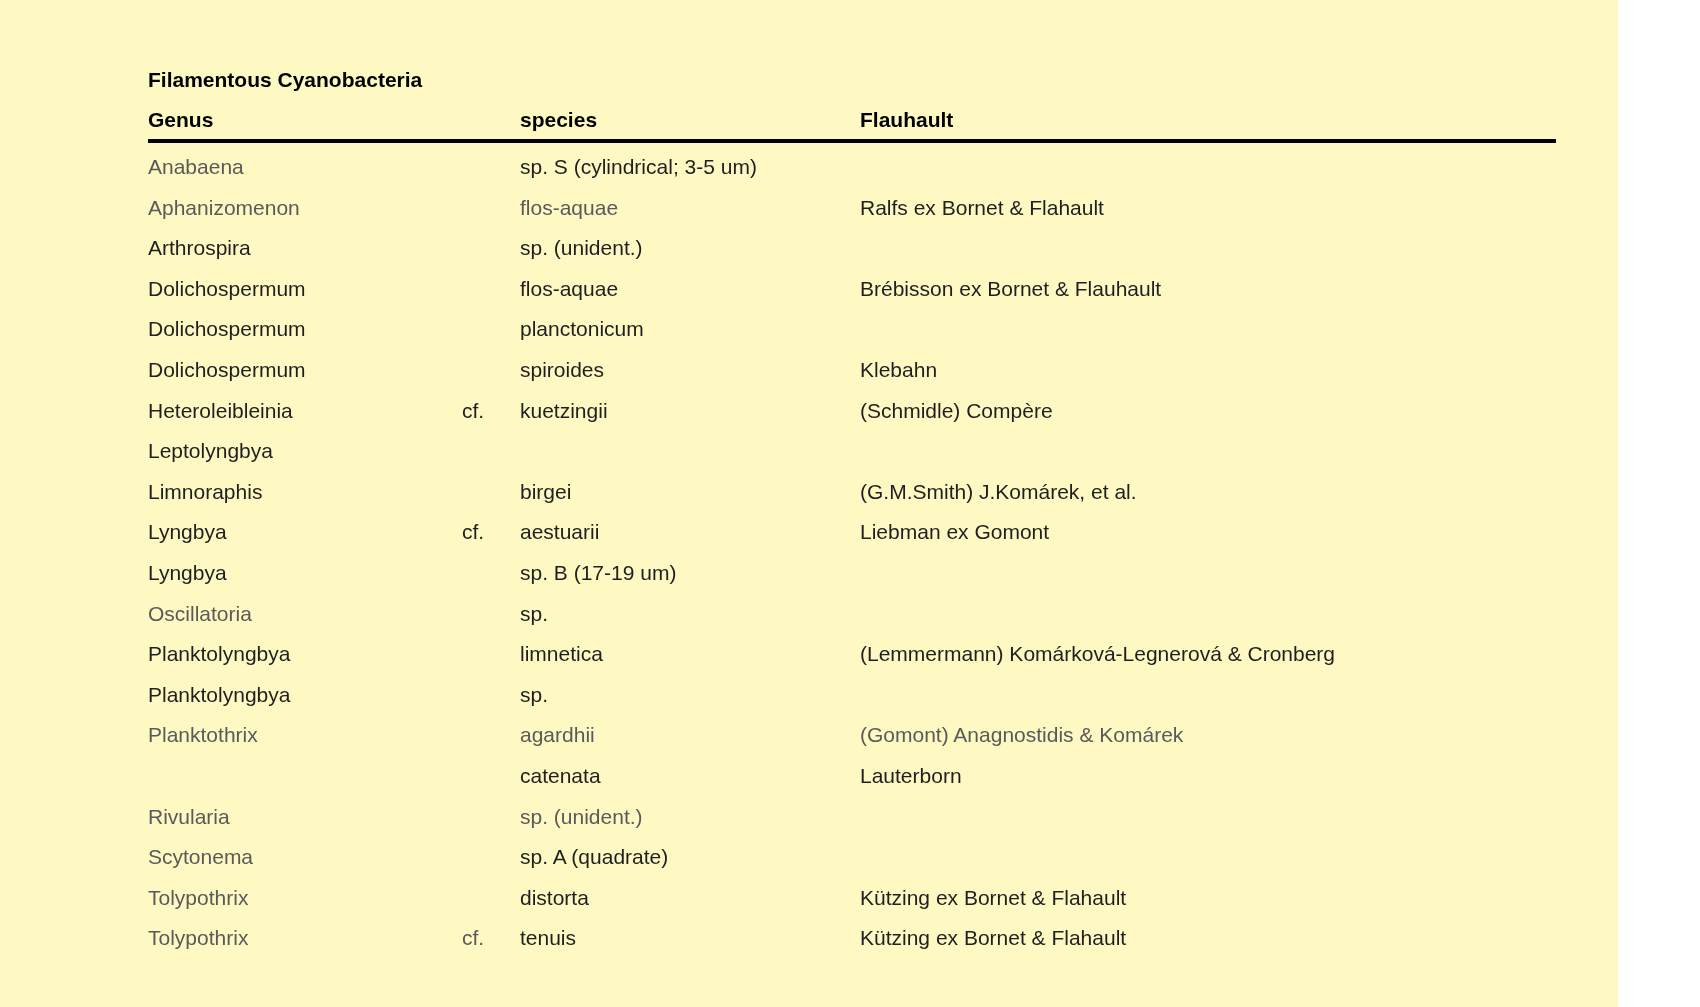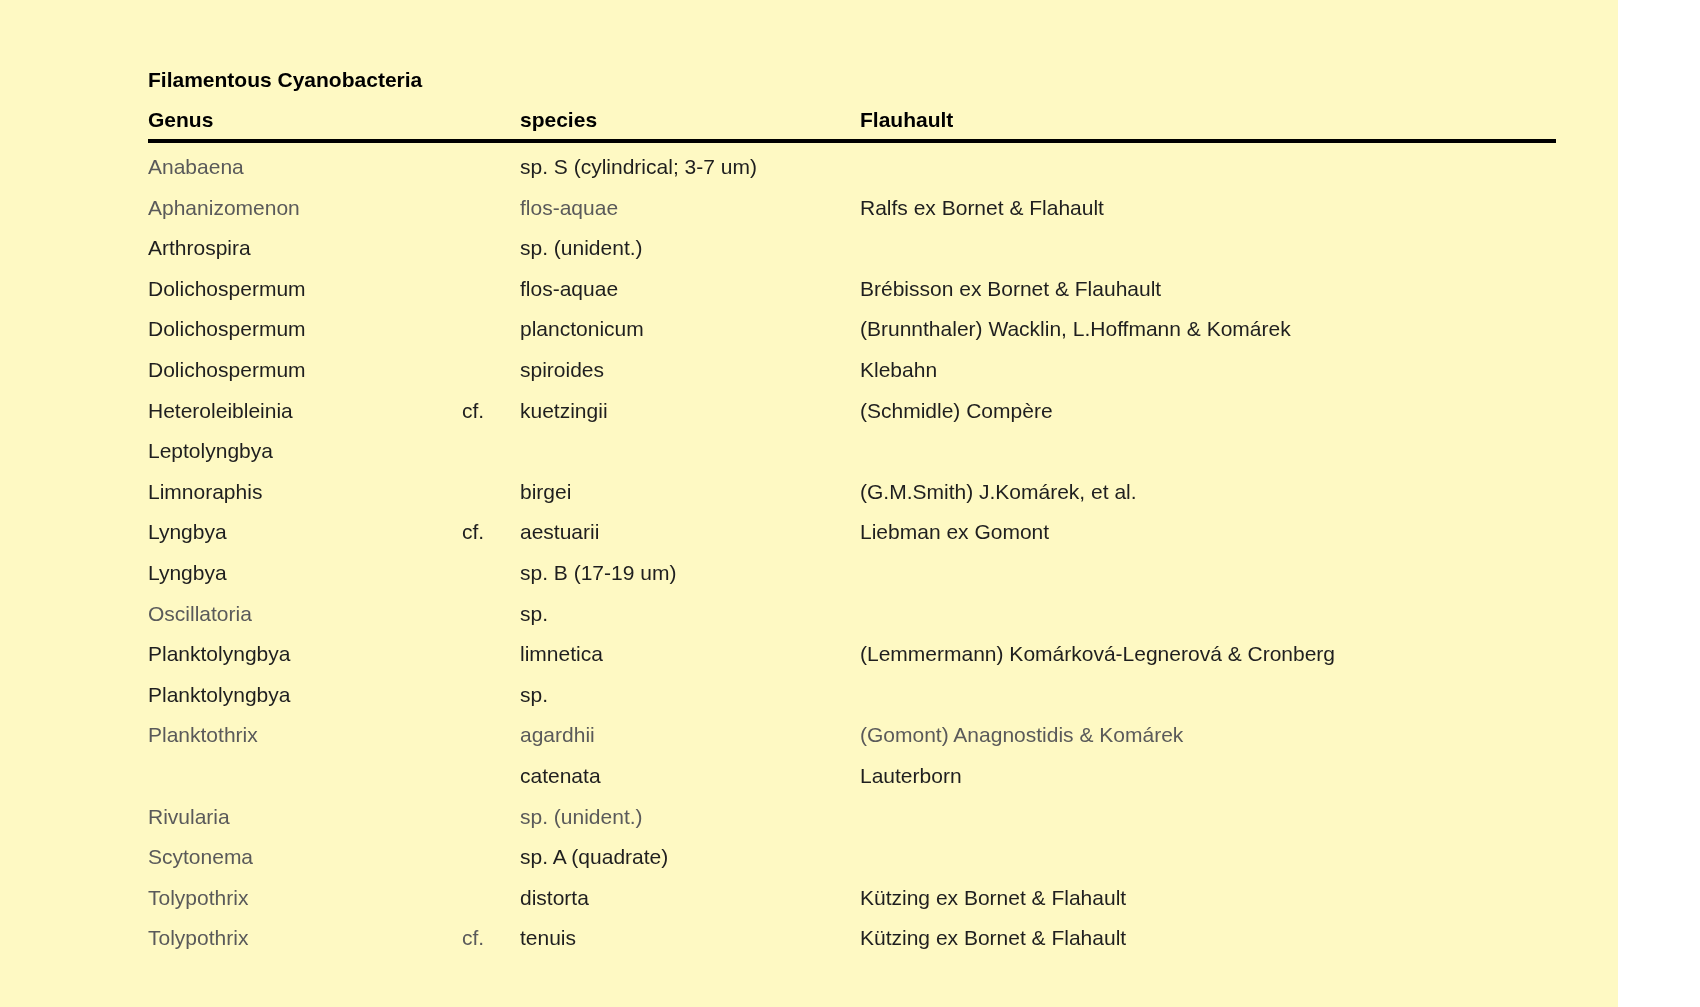--- a/index.html
+++ b/index.html
@@ -59,21 +59,21 @@
       <span class="cell col-species">species</span>
       <span class="cell col-authority">Flauhault</span>
     </div>
 
     <div class="rule"></div>
 
     <div class="rows">
         <div class="row">
     <span class="cell col-genus" data-tone="gray">Anabaena</span>
     <span class="cell col-cf" data-tone="black"></span>
-    <span class="cell col-species" data-tone="black">sp. S (cylindrical; 3-7 um)</span>
+    <span class="cell col-species" data-tone="black">sp. S (cylindrical; 3-5 um)</span>
     <span class="cell col-authority" data-tone="black"></span>
   </div>
         <div class="row">
     <span class="cell col-genus" data-tone="gray">Aphanizomenon</span>
     <span class="cell col-cf" data-tone="black"></span>
     <span class="cell col-species" data-tone="gray">flos-aquae</span>
     <span class="cell col-authority" data-tone="black">Ralfs ex Bornet &amp; Flahault</span>
   </div>
         <div class="row">
     <span class="cell col-genus" data-tone="black">Arthrospira</span>
@@ -84,21 +84,20 @@
         <div class="row">
     <span class="cell col-genus" data-tone="black">Dolichospermum</span>
     <span class="cell col-cf" data-tone="black"></span>
     <span class="cell col-species" data-tone="black">flos-aquae</span>
     <span class="cell col-authority" data-tone="black">Brébisson ex Bornet &amp; Flauhault</span>
   </div>
         <div class="row">
     <span class="cell col-genus" data-tone="black">Dolichospermum</span>
     <span class="cell col-cf" data-tone="black"></span>
     <span class="cell col-species" data-tone="black">planctonicum</span>
-    <span class="cell col-authority" data-tone="black">(Brunnthaler) Wacklin, L.Hoffmann &amp; Komárek</span>
   </div>
         <div class="row">
     <span class="cell col-genus" data-tone="black">Dolichospermum</span>
     <span class="cell col-cf" data-tone="black"></span>
     <span class="cell col-species" data-tone="black">spiroides</span>
     <span class="cell col-authority" data-tone="black">Klebahn</span>
   </div>
         <div class="row">
     <span class="cell col-genus" data-tone="black">Heteroleibleinia</span>
     <span class="cell col-cf" data-tone="black">cf.</span>

